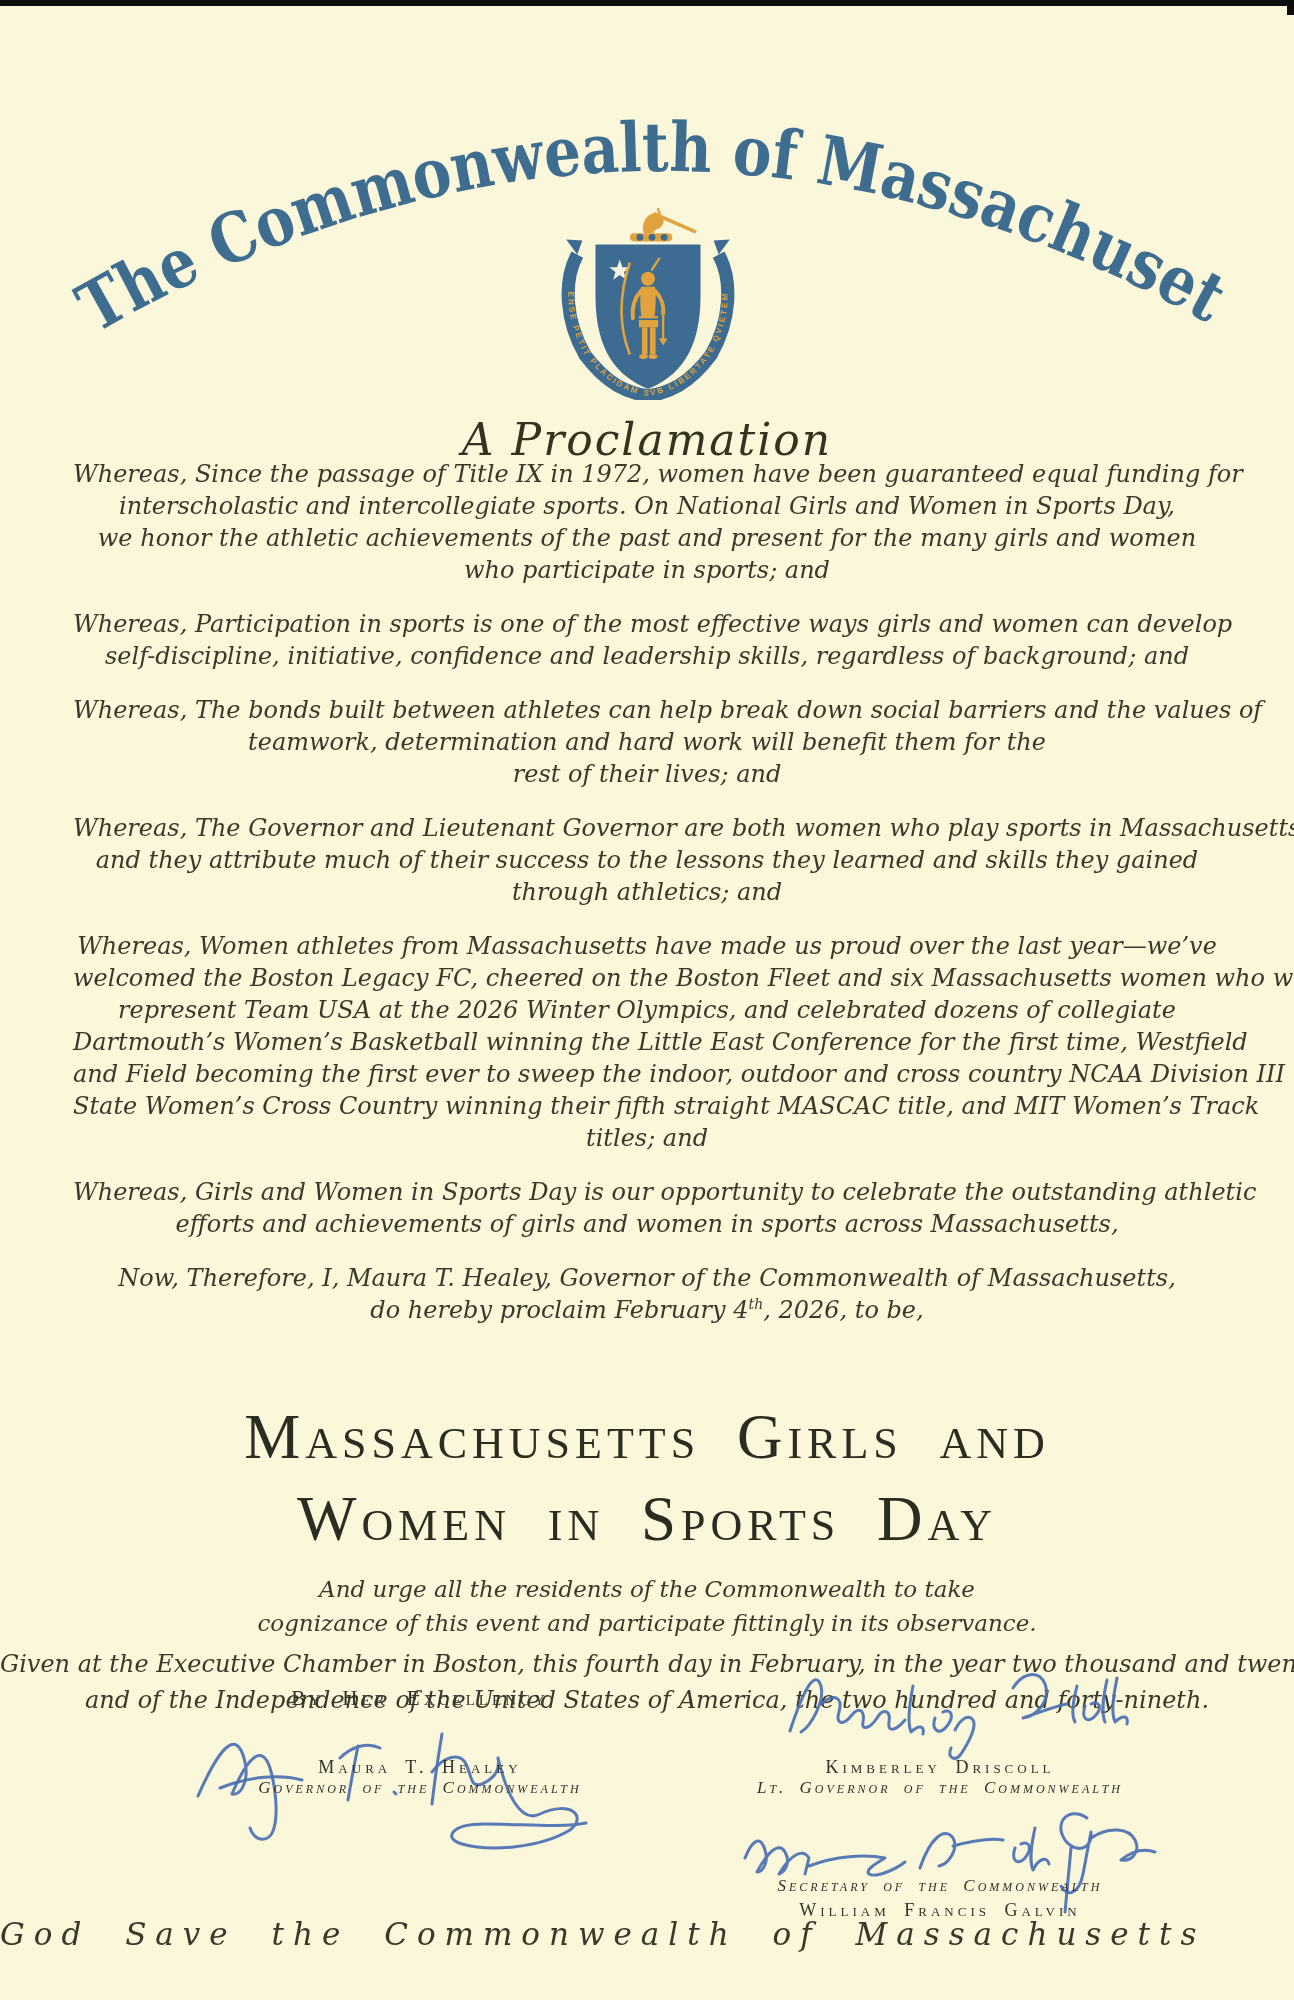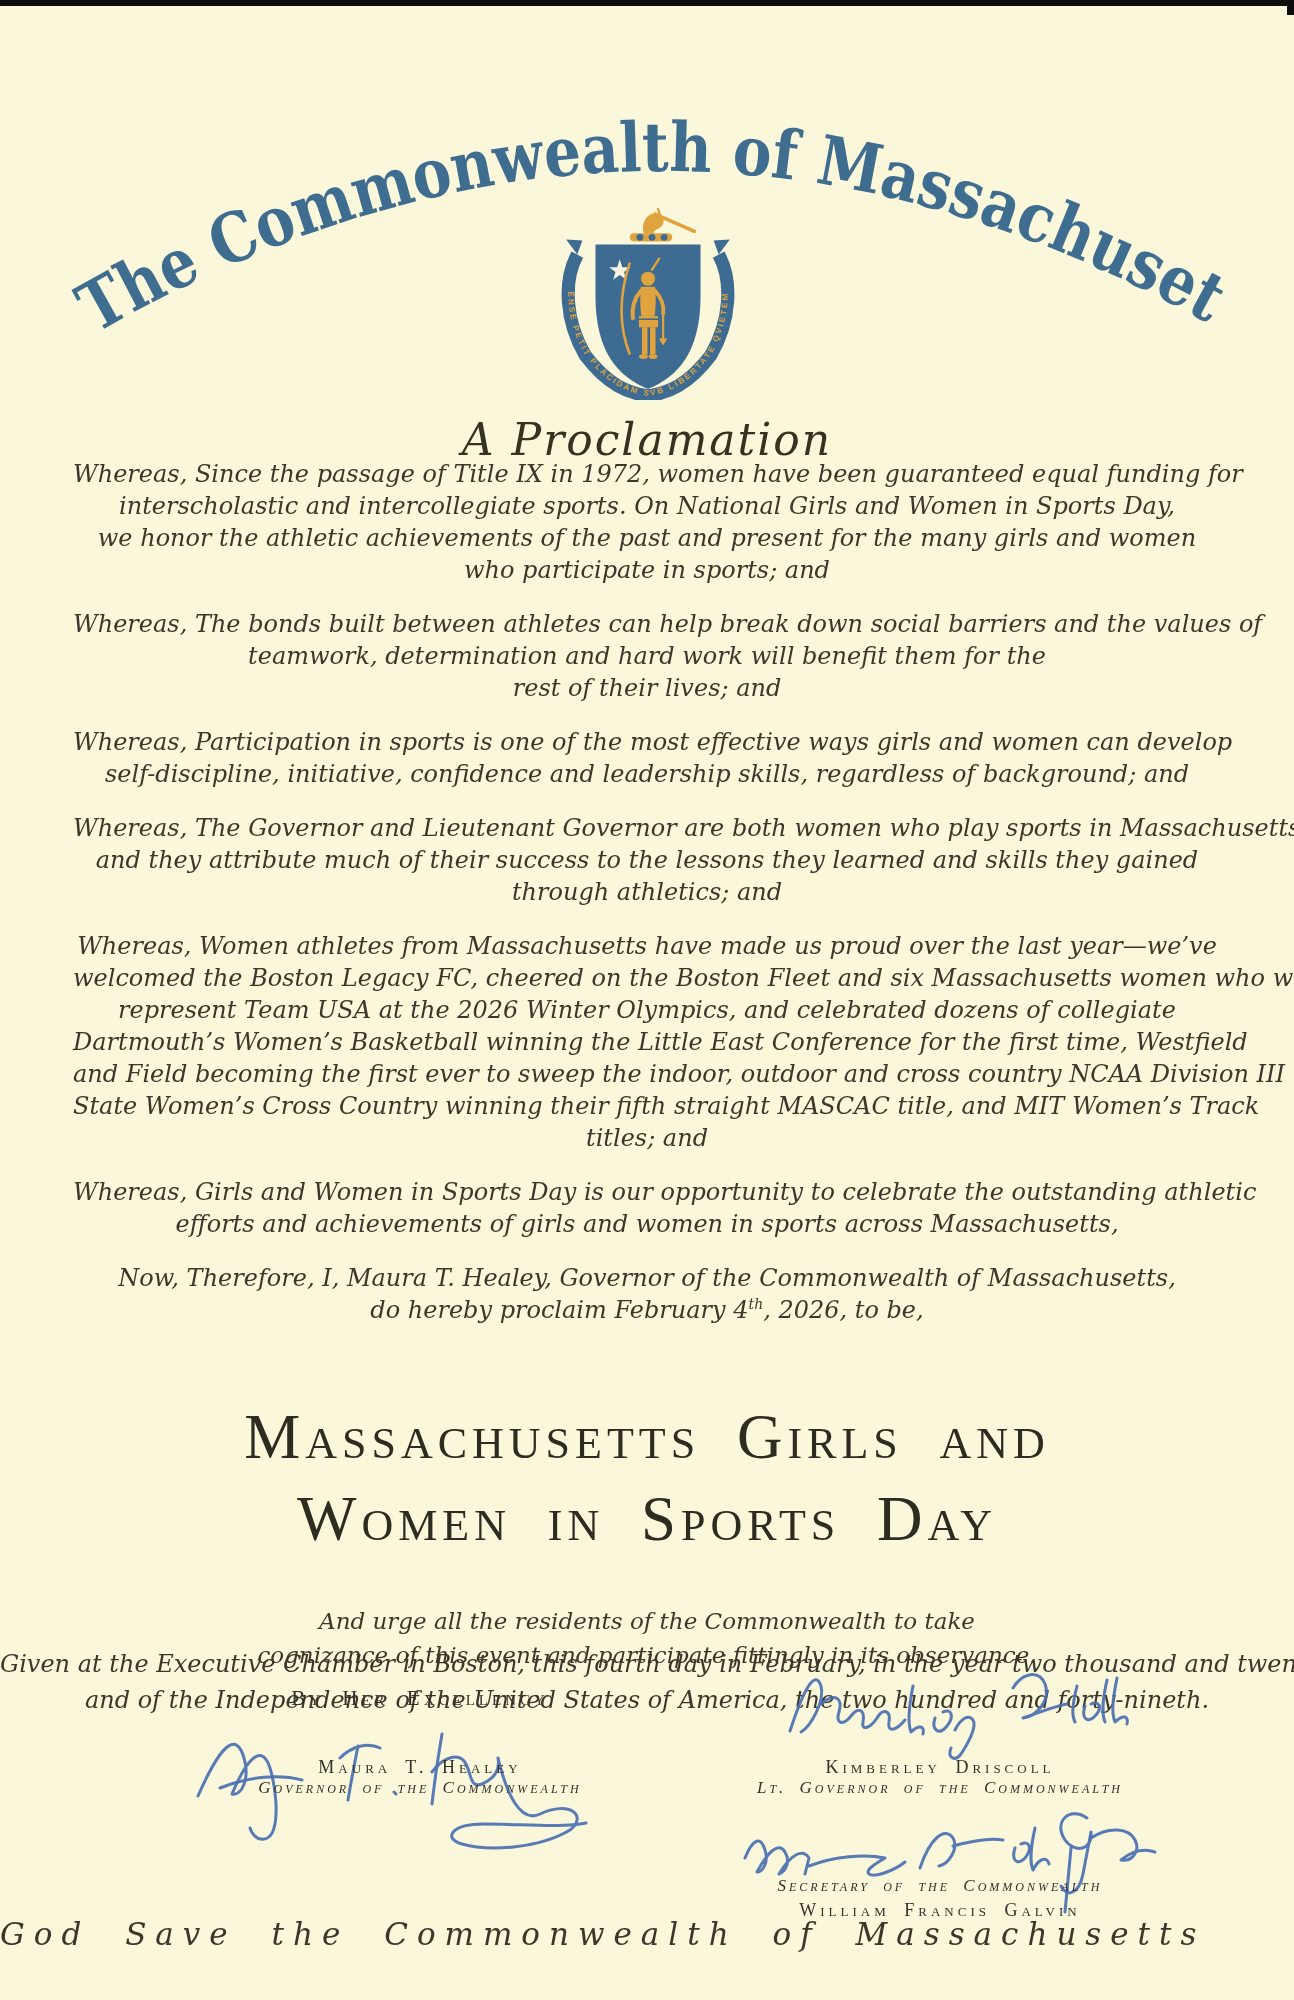--- a/index.html
+++ b/index.html
@@ -53,21 +53,21 @@
     line-height:82px;
     letter-spacing:5px;
     word-spacing:16px;
     color:#2e2c20;
   }
   .day-title .ln{white-space:nowrap;}
 
   .urge{
     position:absolute;left:0;top:1572px;width:1294px;
     text-align:center;font-style:italic;
-    font-size:23px;line-height:34px;color:#3b382a;margin-top:32px;
+    font-size:23px;line-height:34px;color:#3b382a;
   }
   .given{
     position:absolute;left:0;top:1646px;width:1294px;
     text-align:center;font-style:italic;
     font-size:24px;line-height:36px;color:#3b382a;
   }
 
   .sig-block-left{
     position:absolute;left:150px;top:1686px;width:540px;
     text-align:center;color:#33312a;
@@ -171,28 +171,28 @@
   <div class="body-text">
 
     <p class="para">
       <span class="ln">Whereas, Since the passage of Title IX in 1972, women have been guaranteed equal funding for</span>
       <span class="ln">interscholastic and intercollegiate sports. On National Girls and Women in Sports Day,</span>
       <span class="ln">we honor the athletic achievements of the past and present for the many girls and women</span>
       <span class="ln">who participate in sports; and</span>
     </p>
 
     <p class="para">
+      <span class="ln">Whereas, Participation in sports is one of the most effective ways girls and women can develop</span>
+      <span class="ln">self-discipline, initiative, confidence and leadership skills, regardless of background; and</span>
+    </p>
+
+    <p class="para">
       <span class="ln">Whereas, The bonds built between athletes can help break down social barriers and the values of</span>
       <span class="ln">teamwork, determination and hard work will benefit them for the</span>
       <span class="ln">rest of their lives; and</span>
-    </p>
-
-    <p class="para">
-      <span class="ln">Whereas, Participation in sports is one of the most effective ways girls and women can develop</span>
-      <span class="ln">self-discipline, initiative, confidence and leadership skills, regardless of background; and</span>
     </p>
 
     <p class="para">
       <span class="ln">Whereas, The Governor and Lieutenant Governor are both women who play sports in Massachusetts,</span>
       <span class="ln">and they attribute much of their success to the lessons they learned and skills they gained</span>
       <span class="ln">through athletics; and</span>
     </p>
 
     <p class="para">
       <span class="ln">Whereas, Women athletes from Massachusetts have made us proud over the last year—we’ve</span>

